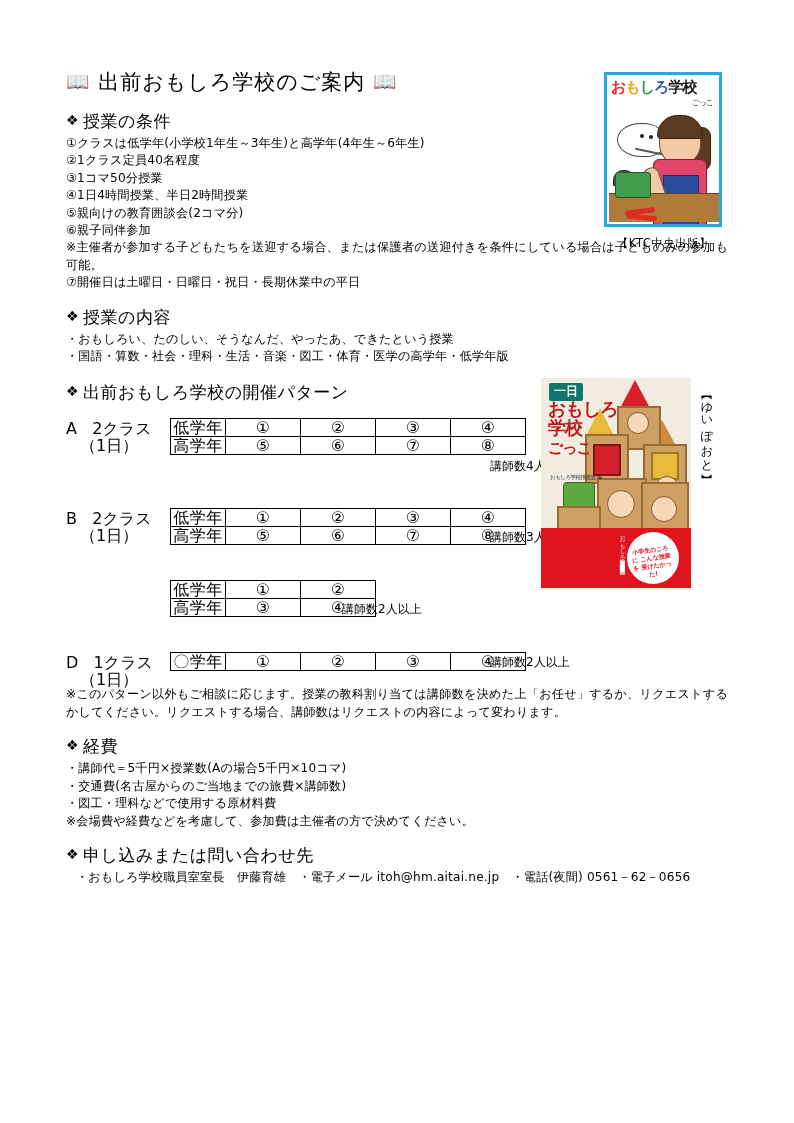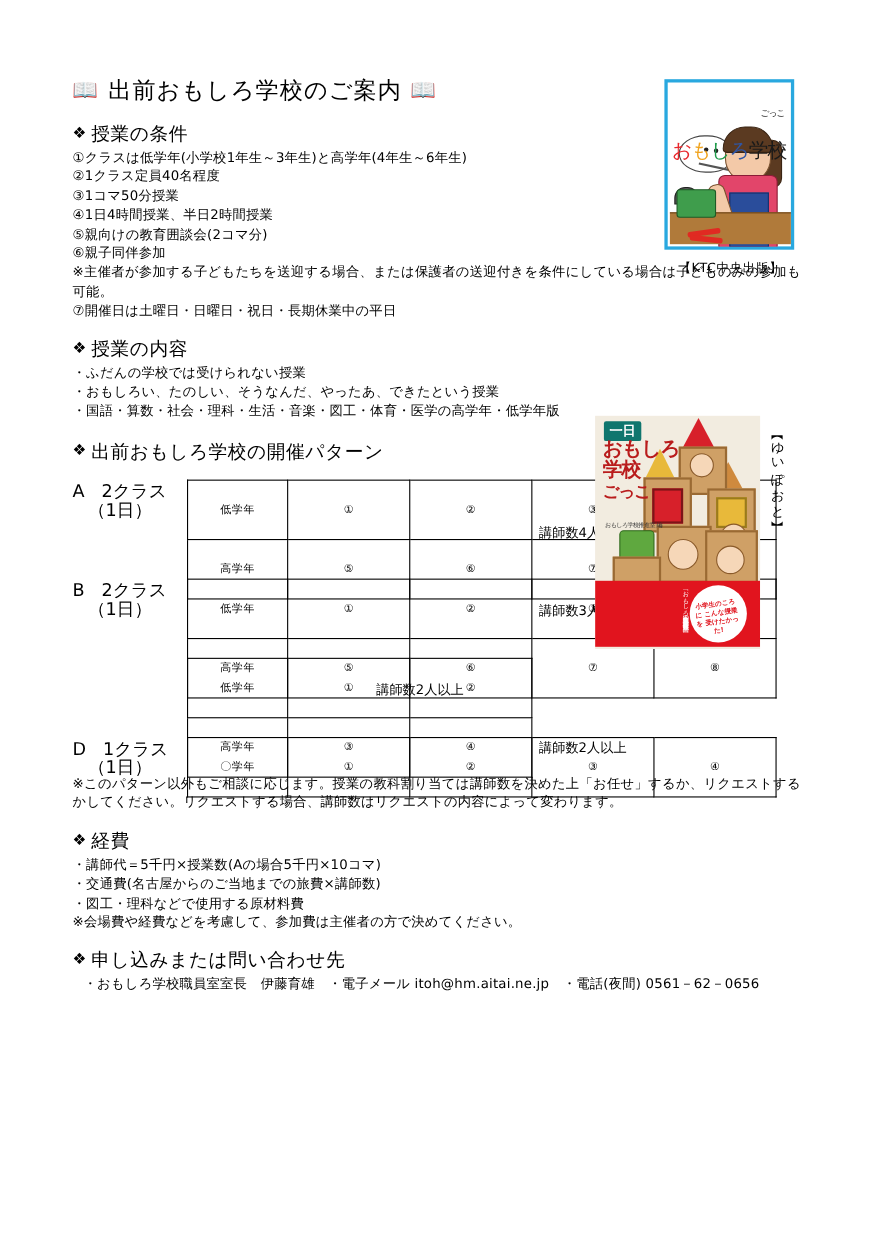--- a/index.html
+++ b/index.html
@@ -95,24 +95,24 @@
 
   .pat-table {
     position: absolute;
     left: 104px;
     top: 0;
     border-collapse: collapse;
   }
   .pat-table td {
     border: 1px solid #000000;
     height: 17px;
-    font-size: 10px;
+    font-size: 16px;
     text-align: center;
     vertical-align: middle;
-    padding: 18px;
+    padding: 0;
     line-height: 15px;
   }
   .pat-table td.head {
     width: 54px;
     letter-spacing: 0.5px;
   }
   .pat-table td.cell {
     width: 74px;
   }
   .pat-table td.blank {
@@ -138,25 +138,24 @@
     border: 3px solid #29a8df;
     background: #ffffff;
     box-sizing: border-box;
     overflow: hidden;
   }
   .cover1-title {
     position: absolute;
     left: 4px;
     top: 3px;
     width: 110px;
-    font-size: 18px;
-    font-weight: normal;
+    font-size: 15px;
+    font-weight: bold;
     letter-spacing: -1px;
     white-space: nowrap;
-    margin-top: 47px;
   }
   .c1a { color: #e8272c; }
   .c1b { color: #f0a21c; }
   .c1c { color: #1f9b4a; }
   .c1d { color: #2f56a6; }
   .c1e { color: #1a1a1a; }
   .cover1-sub {
     position: absolute;
     right: 6px;
     top: 22px;
@@ -433,21 +432,20 @@
     <div class="bodyline">③1コマ50分授業</div>
     <div class="bodyline">④1日4時間授業、半日2時間授業</div>
     <div class="bodyline">⑤親向けの教育囲談会(2コマ分)</div>
     <div class="bodyline">⑥親子同伴参加</div>
     <div class="bodyline wrap">※主催者が参加する子どもたちを送迎する場合、または保護者の送迎付きを条件にしている場合は子どものみの参加も可能。</div>
     <div class="bodyline">⑦開催日は土曜日・日曜日・祝日・長期休業中の平日</div>
 
     <div class="sec-head">
       <span class="bullet">❖</span><span>授業の内容</span>
     </div>
-    <div class="bodyline">・ふだんの学校では受けられない授業</div>
     <div class="bodyline">・おもしろい、たのしい、そうなんだ、やったあ、できたという授業</div>
     <div class="bodyline">・国語・算数・社会・理科・生活・音楽・図工・体育・医学の高学年・低学年版</div>
 
     <div class="sec-head" style="margin-top:16px">
       <span class="bullet">❖</span><span>出前おもしろ学校の開催パターン</span>
     </div>
 
     <div class="pattern-block" style="margin-top:14px;height:64px">
       <div class="pat-label">
         <span>A</span>

